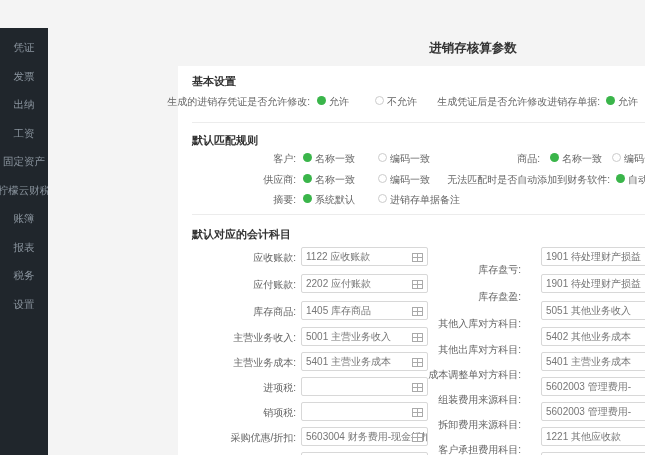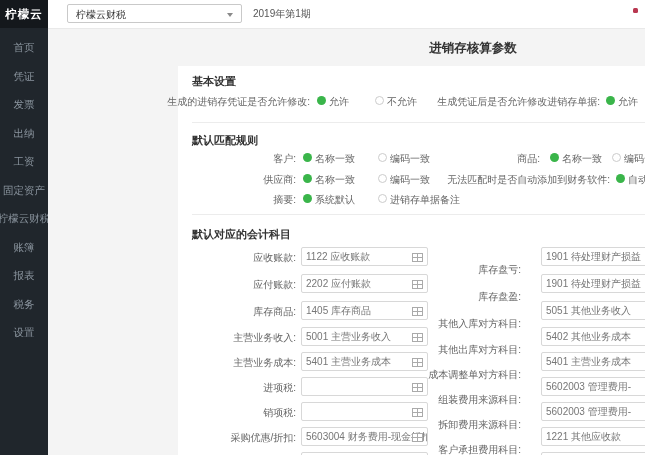--- a/index.html
+++ b/index.html
@@ -42,32 +42,22 @@
   .fr .flabel{right:124px;margin-top:12px;}   .fr .finput{left:541px;width:127px;}
   .picker{position:absolute;right:4px;top:5px;width:9px;height:7px;border:1px solid #aaa;background:#fff;cursor:pointer;}
   .picker::before{content:"";position:absolute;left:3.5px;top:0;width:1px;height:7px;background:#aaa;}
   .picker::after{content:"";position:absolute;left:0;top:3px;width:9px;height:1px;background:#aaa;}
 </style>
 </head>
 <body>
 
 <div class="screen">
 
-  <div class="topbar">
-    <div class="logo">柠檬云</div>
-    <div class="select">
-      <span>柠檬云财税</span>
-      <span class="caret"></span>
-    </div>
-    <span class="period">2019年第1期</span>
-    <span class="notif-dot"></span>
-  </div>
 
   <div class="sidebar">
-    <div class="side-item">首页</div>
     <div class="side-item">凭证</div>
     <div class="side-item">发票</div>
     <div class="side-item">出纳</div>
     <div class="side-item">工资</div>
     <div class="side-item">固定资产</div>
     <div class="side-item">柠檬云财税</div>
     <div class="side-item">账簿</div>
     <div class="side-item">报表</div>
     <div class="side-item">税务</div>
     <div class="side-item">设置</div>

